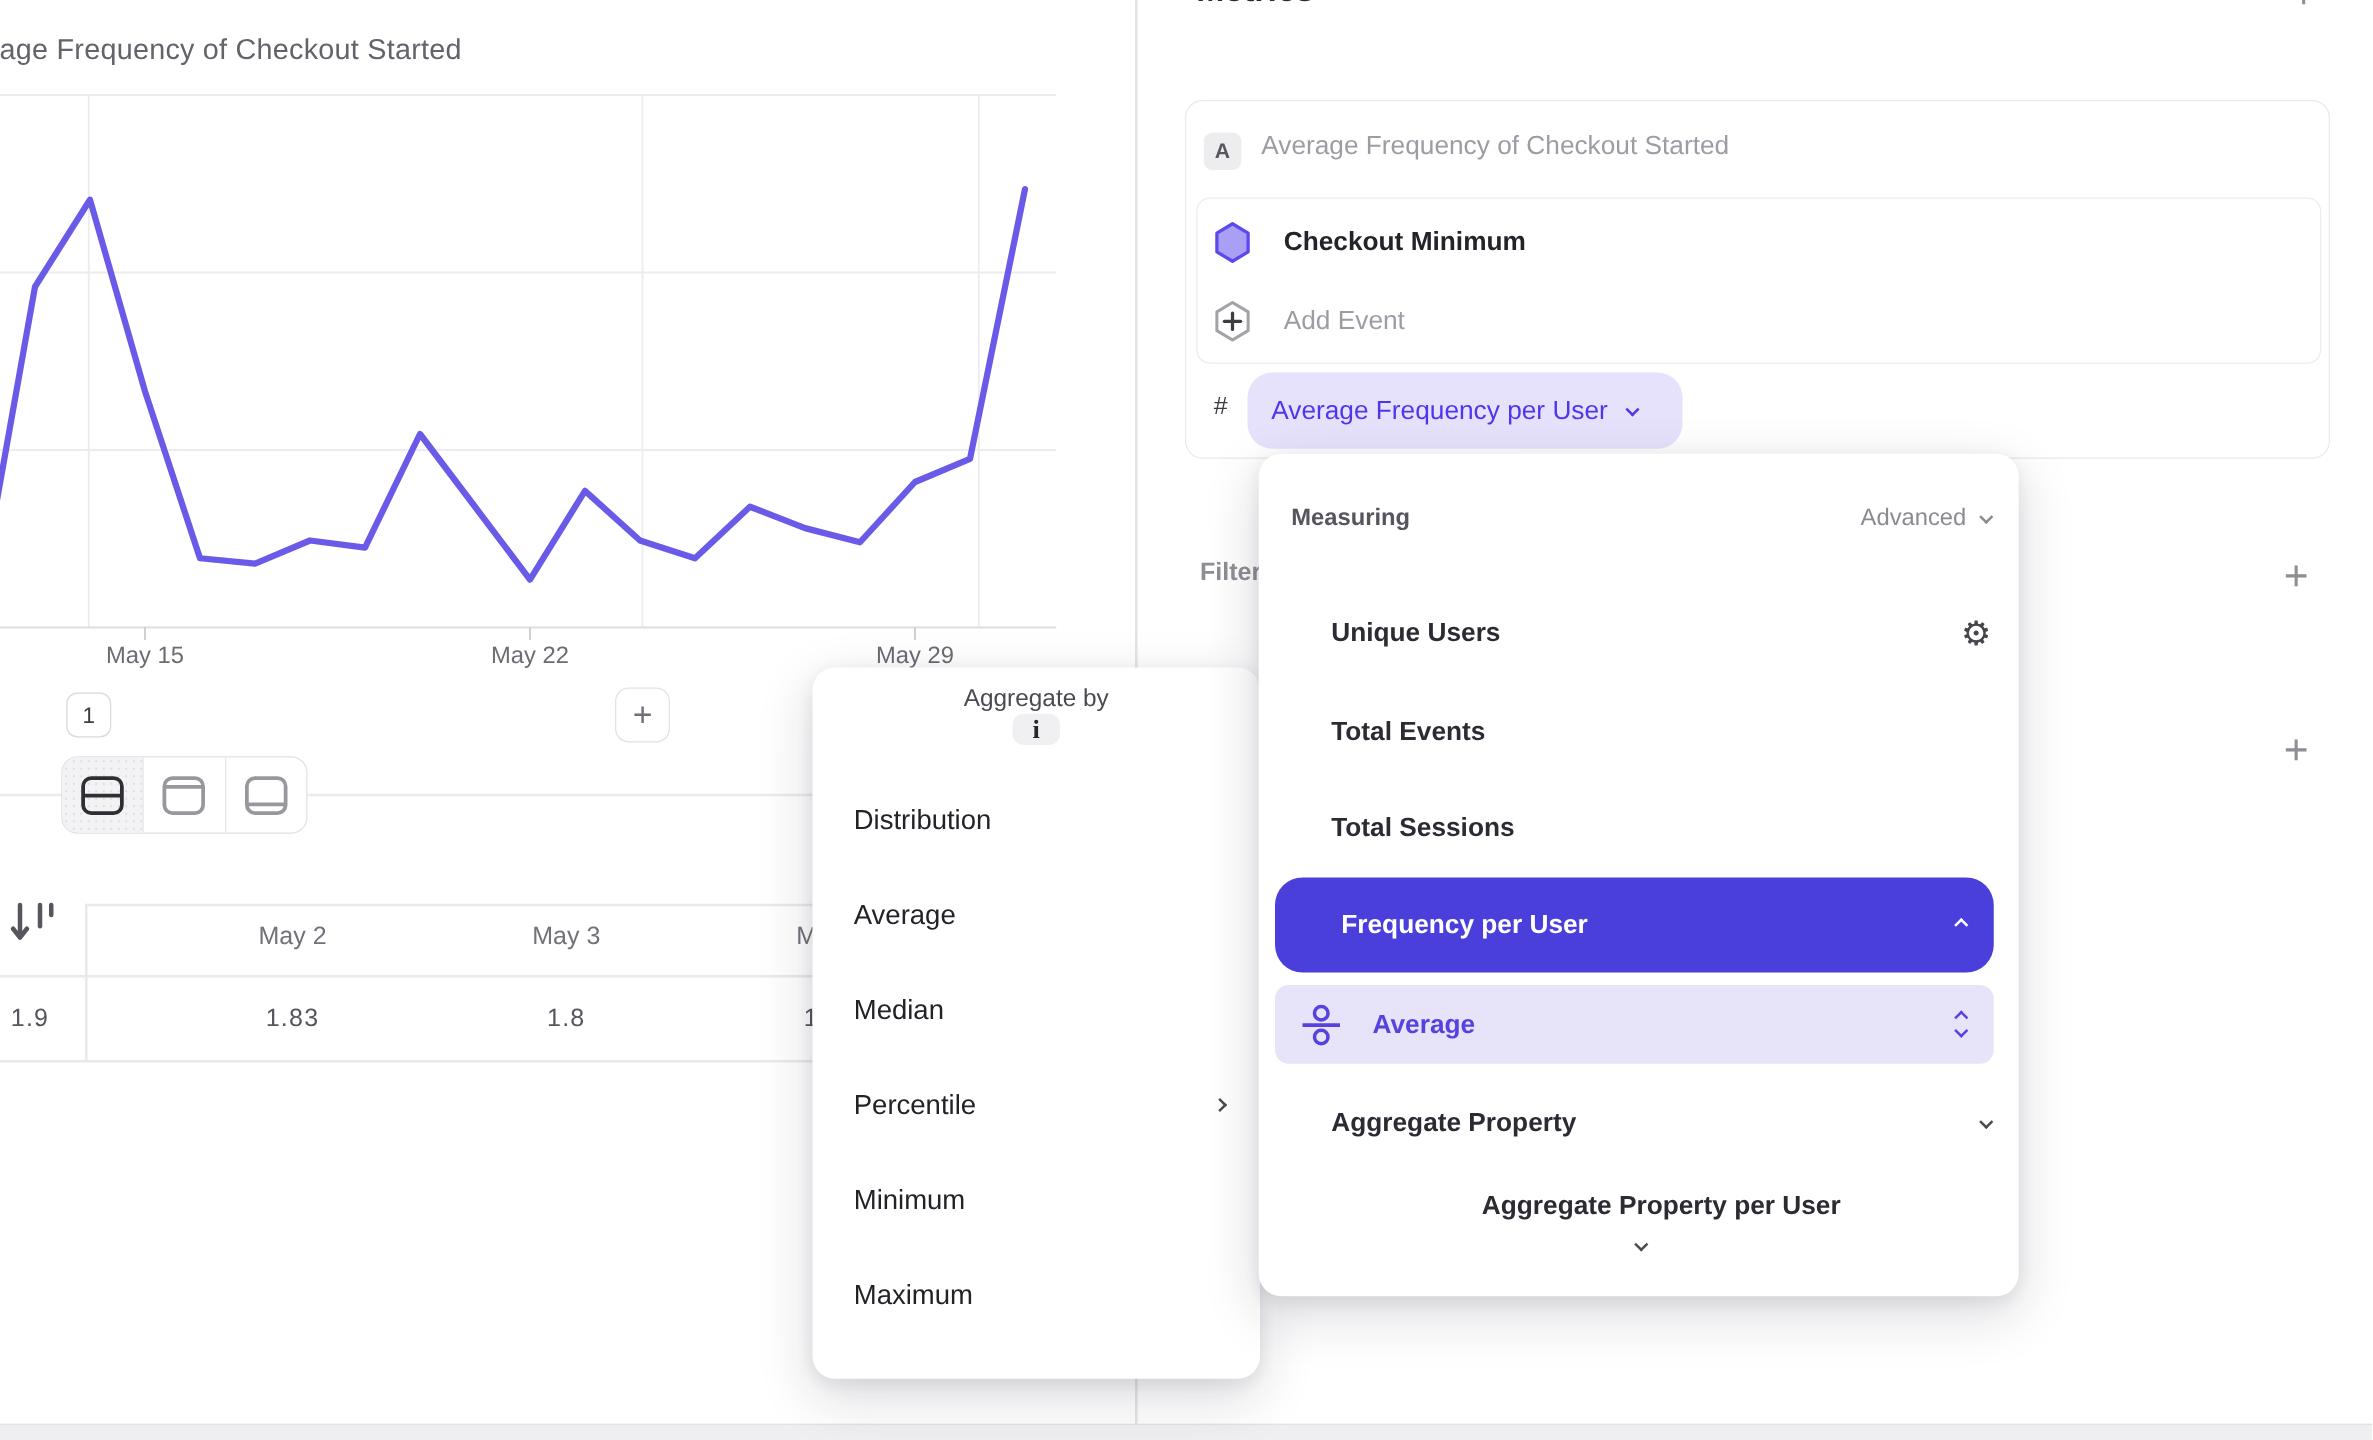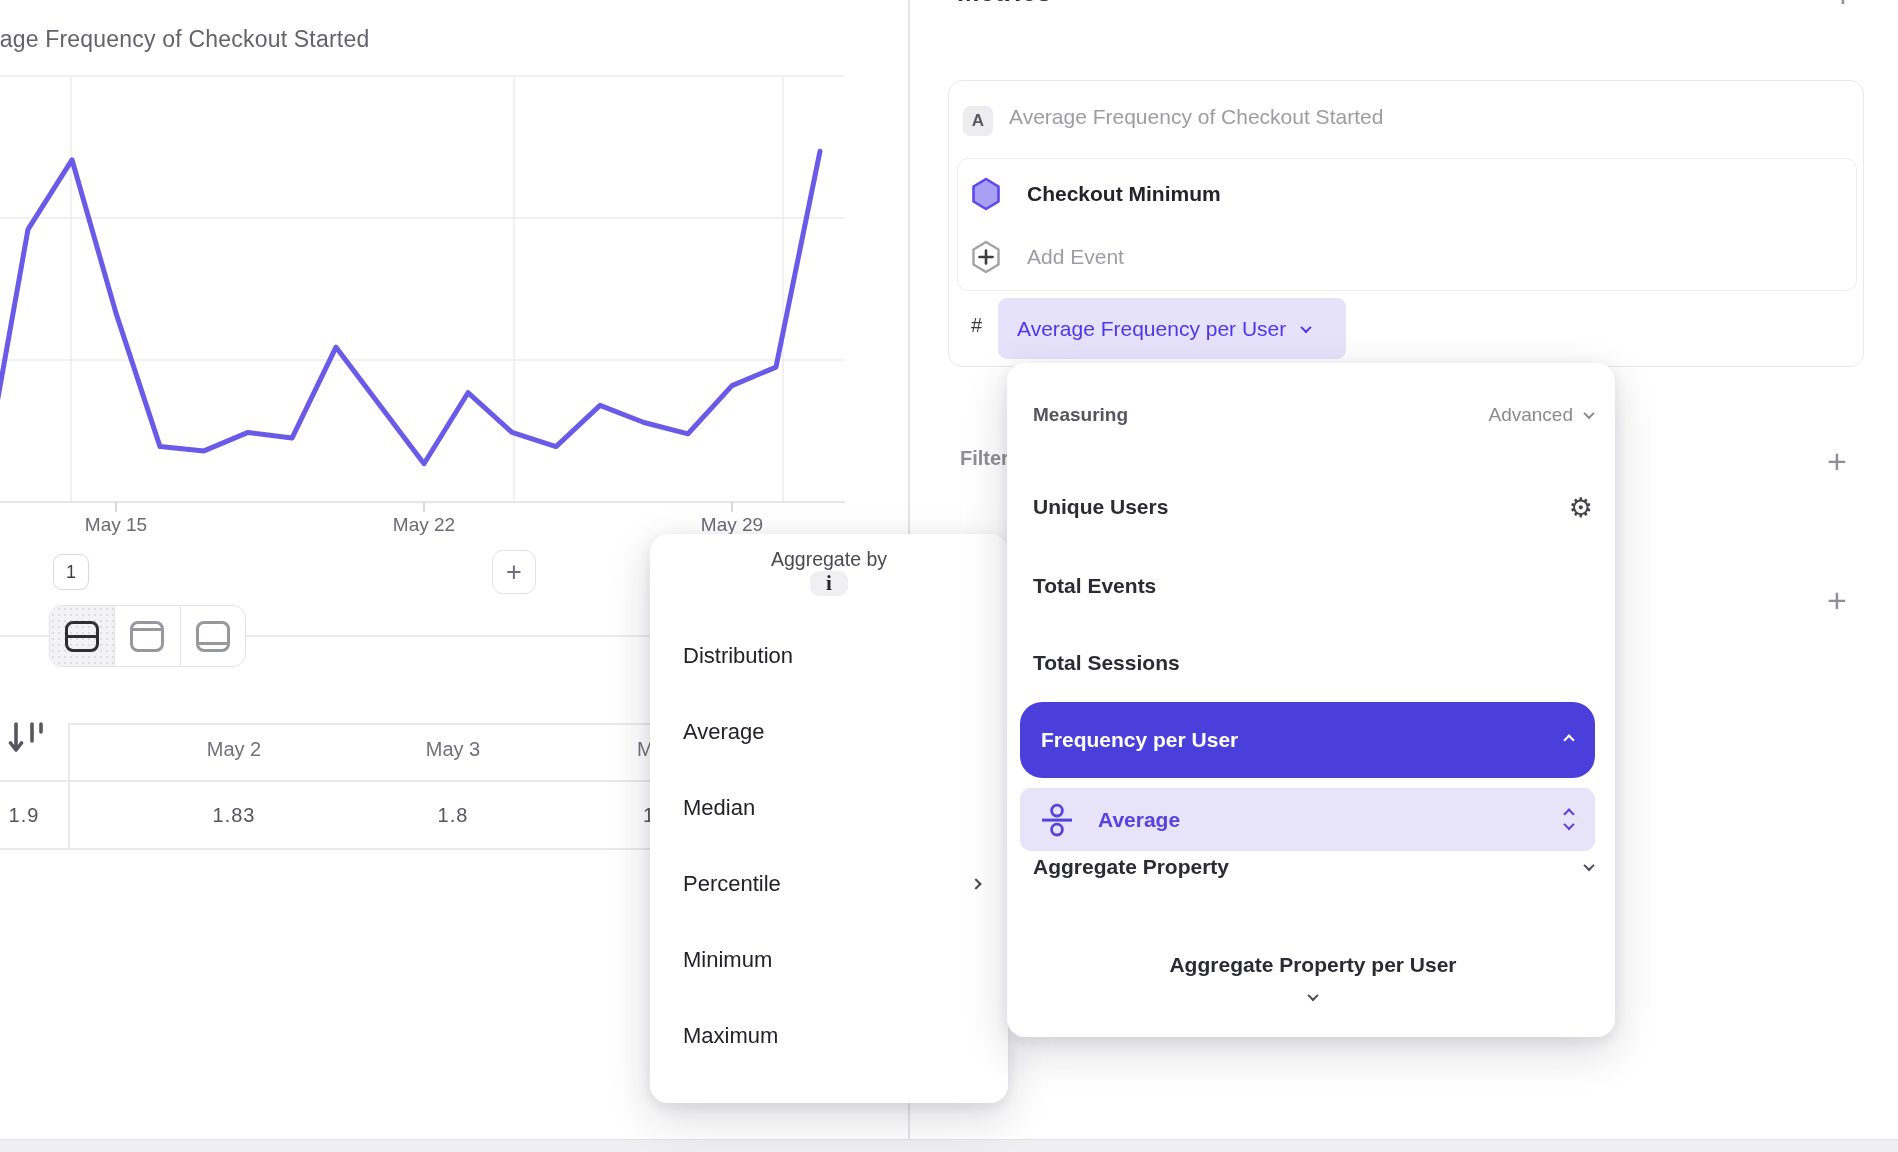--- a/index.html
+++ b/index.html
@@ -68,42 +68,42 @@
   #metric-name { position:absolute; left:60px; top:24px; font-size:21px; color:#9c9ca4; }
   #event-card { position:absolute; left:8px; top:77px; width:900px; height:133px;
                 border:1.5px solid #ededf0; border-radius:11px; background:#fff; }
   .event-row { position:absolute; left:13px; right:12px; height:44px; display:flex; align-items:center; gap:26px; }
   #event-row-main { top:13px; }
   #event-row-add  { top:76px; }
   #event-name { font-size:21px; font-weight:600; color:#232329; }
   #add-event-label { font-size:21px; color:#9c9ca4; }
   #hash-prefix { position:absolute; left:22px; top:233px; font-size:20px; color:#3c3c42; }
   #measure-chip { position:absolute; left:49px; top:217px; width:348px; height:61px;
-                  background:#e7e2fc; border-radius:9px; display:flex; align-items:center; }
+                  background:#e7e2fc; border-radius:20px; display:flex; align-items:center; }
   #measure-chip-label { margin-left:19px; font-size:21px; font-weight:500; color:#4e35ee; }
 
   #filters-label { position:absolute; left:960px; top:447px; font-size:20px; font-weight:600; color:#8e8e96; }
   .section-plus { position:absolute; left:1827px; font-size:34px; font-weight:400; color:#8e8e93; }
   #section-plus-0 { top:442px; } #section-plus-1 { top:581px; }
 
   
   .popup { position:absolute; background:#fff; border-radius:18px;
            box-shadow:0 4px 14px rgba(25,25,50,.08), 0 14px 44px rgba(25,25,50,.16); }
   #measuring-popup { left:1007px; top:363px; width:608px; height:674px; z-index:30; }
   #aggregate-popup { left:650px;  top:534px; width:358px; height:569px; z-index:25; }
 
   .m-row { position:absolute; left:26px; right:22px; height:48px;
            display:flex; align-items:center; justify-content:space-between; }
-  .m-label { font-size:21px; font-weight:600; color:#2b2b33; }
+  .m-label { font-size:21px; font-weight:600; color:#2b2b33;margin-left:32px; }
   #measuring-header-row { top:32px; height:40px; }
   #measuring-header { font-size:19px; font-weight:600; color:#55555e; }
   #advanced-select { display:flex; align-items:center; gap:12px; color:#8a8a93; }
   #advanced-label { font-size:19px; font-weight:500; }
   #m-row-0 { top:120px; } #m-row-1 { top:199px; } #m-row-2 { top:276px; }
-  #m-row-ap { top:480px;gap:23px; } #m-row-appu { top:590px;flex-direction:column; }
+  #m-row-ap { top:512px;gap:23px; } #m-row-appu { top:590px;flex-direction:column; }
   #gear-icon { font-family:"DejaVu Sans", sans-serif; font-size:27px; color:#45454c; line-height:1; }
 
   #selected-row { position:absolute; left:13px; top:339px; width:575px; height:76px;
                   background:#4b3fdb; border-radius:22px; display:flex; align-items:center;
                   justify-content:space-between; padding:0 22px 0 21px; }
   #selected-row .m-label { color:#fff; }
   #avg-row { position:absolute; left:13px; top:425px; width:575px; height:63px;
              background:#e7e3f9; border-radius:11px; display:flex; align-items:center;
              padding:0 22px 0 20px; color:#5542df; }
   #avg-label { font-size:21px; font-weight:600; color:#5542df; margin-left:24px; }

